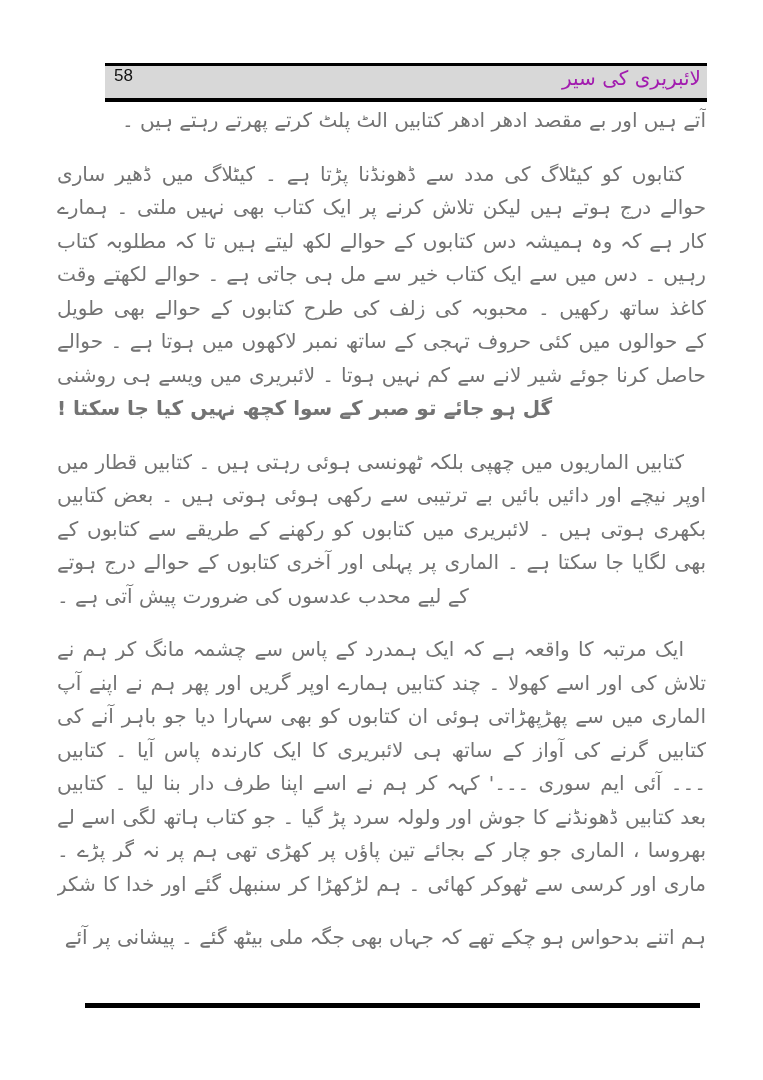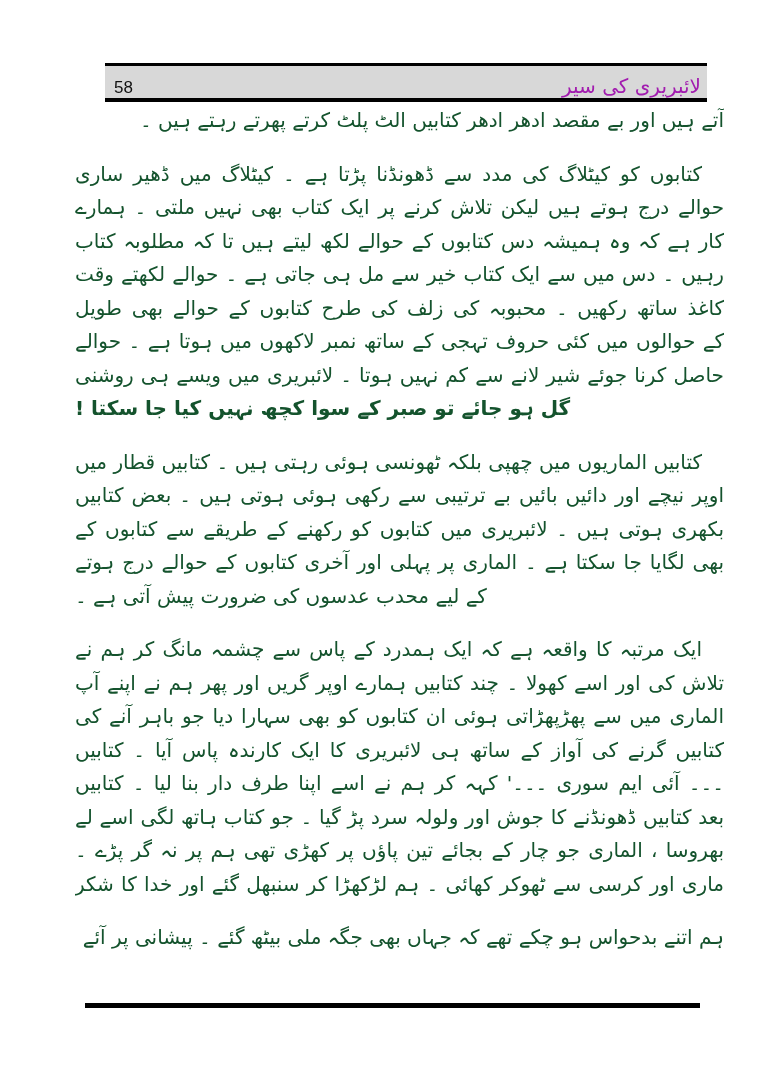--- a/index.html
+++ b/index.html
@@ -9,34 +9,34 @@
   }
   .page {
     position:relative; width:763px; height:1080px;
     background:#ffffff; color:#000000; overflow:hidden;
   }
   
   .header-band {
     position:absolute; left:105px; top:63px; width:602px; height:39px;
     box-sizing:border-box; background:#d8d8d8;
     border-top:3px solid #000000; border-bottom:4px solid #000000;
-    display:flex; align-items:flex-end; justify-content:space-between;
+    display:flex; align-items:flex-start; justify-content:space-between;
     padding:0 6px 0 9px;
   }
   .page-num {
     font-family:"Liberation Sans", sans-serif;
     font-size:17px; color:#111111; direction:ltr;
   }
   .book-title {
     font-size:20px; color:#a21caf; direction:rtl; white-space:nowrap;
   }
   
   .body-text {
-    position:absolute; left:75px; top:104px; width:649px;
-    direction:rtl; font-size:20px; color:#14532d;
+    position:absolute; left:57px; top:104px; width:649px;
+    direction:rtl; font-size:20px; color:#737373;
   }
   .para { margin:0 0 20px 0; padding:0; }
   .line {
     display:block; height:33.5px; line-height:33.5px; overflow:hidden;
   }
   .j { text-align:justify; text-align-last:justify; }
   .first { padding-right:22px; box-sizing:border-box; }
   .al-right  { text-align:right; }
   .al-left   { text-align:left;font-weight:bold; }
   .al-center { text-align:left; }

